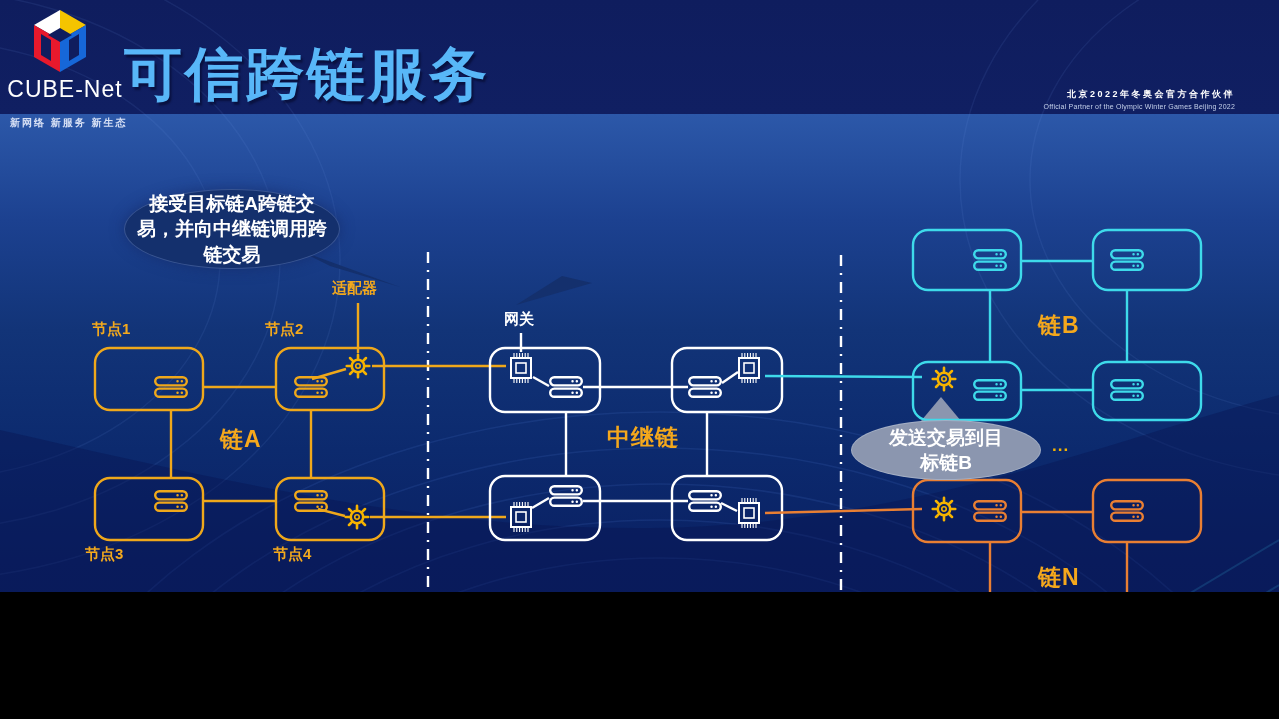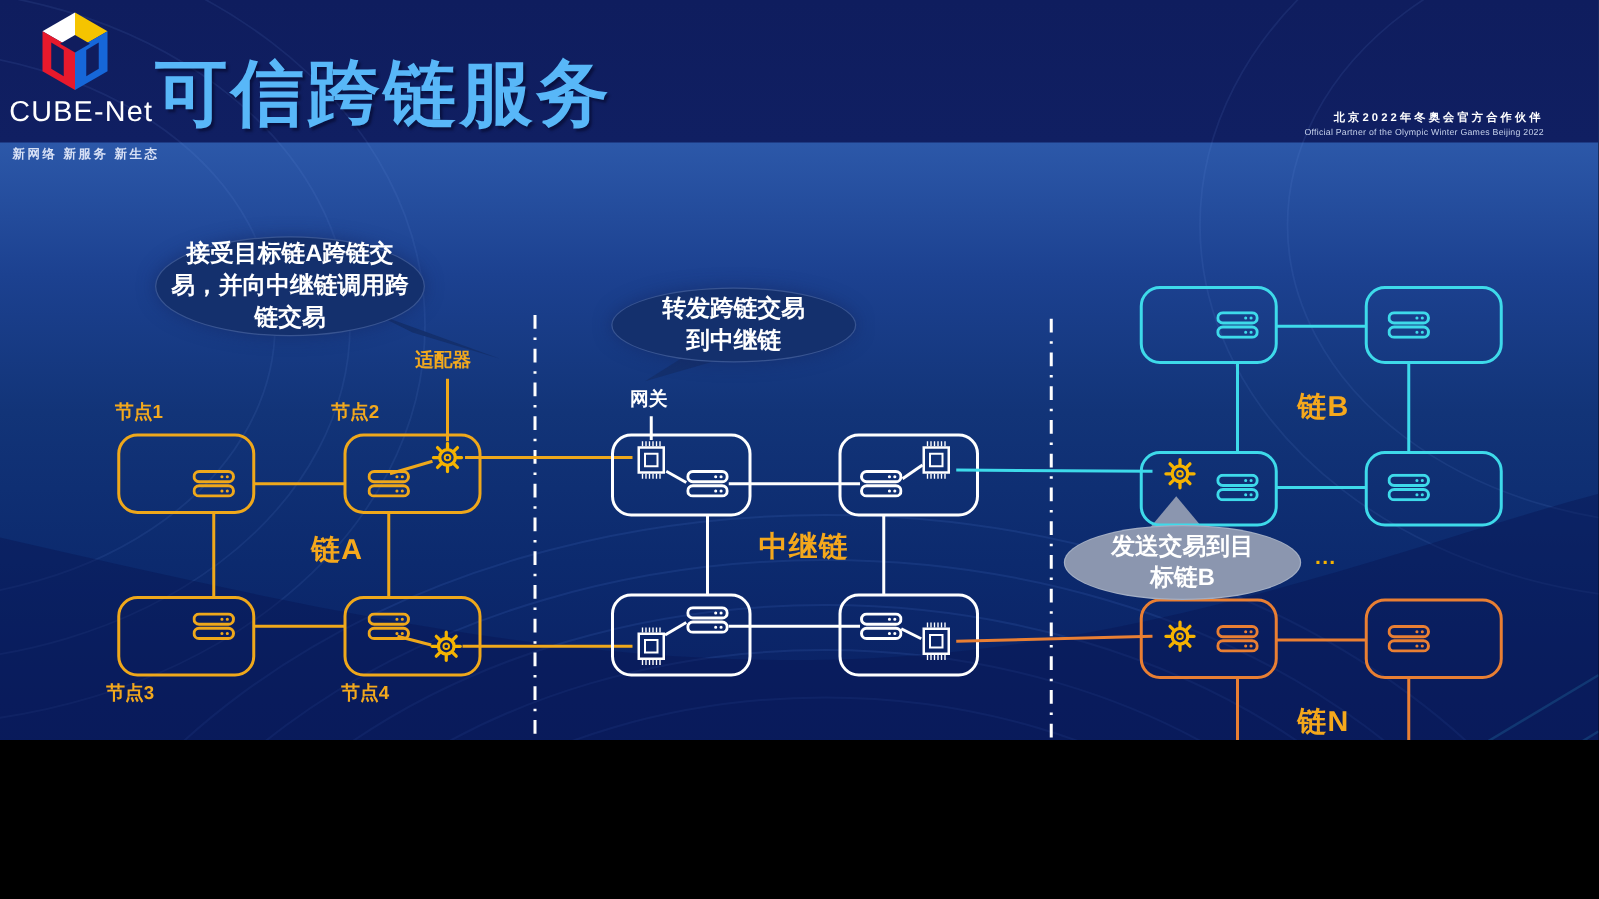--- a/index.html
+++ b/index.html
@@ -221,32 +221,29 @@
       <use href="#gear" x="344" y="504" width="26" height="26"></use>
       <use href="#gear" x="931" y="366" width="26" height="26"></use>
       <use href="#gear" x="931" y="496" width="26" height="26"></use>
     </g>
   </svg>
 
   <div class="lbl gold-lbl" style="left:92px;top:320px;">节点1</div>
   <div class="lbl gold-lbl" style="left:265px;top:320px;">节点2</div>
   <div class="lbl gold-lbl" style="left:85px;top:545px;">节点3</div>
   <div class="lbl gold-lbl" style="left:273px;top:545px;">节点4</div>
-  <div class="lbl chain-lbl" style="left:220px;top:424px;margin-left:29px;">链A</div>
+  <div class="lbl chain-lbl" style="left:220px;top:424px;">链A</div>
   <div class="lbl chain-lbl" style="left:607px;top:422px;">中继链</div>
   <div class="lbl chain-lbl" style="left:1038px;top:310px;">链B</div>
   <div class="lbl chain-lbl" style="left:1038px;top:562px;">链N</div>
   <div class="lbl gold-lbl" style="left:332px;top:279px;">适配器</div>
   <div class="lbl white-lbl" style="left:504px;top:310px;">网关</div>
   <div class="lbl ellipsis-lbl" style="left:1052px;top:436px;">...</div>
 
   <div class="bubble bubble-dark" style="left:124px;top:189px;width:214px;height:78px;">
     <div style="width:198px;text-align:center;">接受目标链A跨链交易，并向中继链调用跨链交易</div>
   </div>
-  <div class="bubble bubble-dark" style="left:489px;top:230px;width:194px;height:58px;">
-    <div style="width:125px;">转发跨链交易到中继链</div>
-  </div>
   <div class="bubble bubble-gray" style="left:851px;top:420px;width:188px;height:58px;">
     <div style="width:125px;">发送交易到目标链B</div>
   </div>
 
   <div class="bottom-strip"></div>
 </div>
 
 </body></html>

